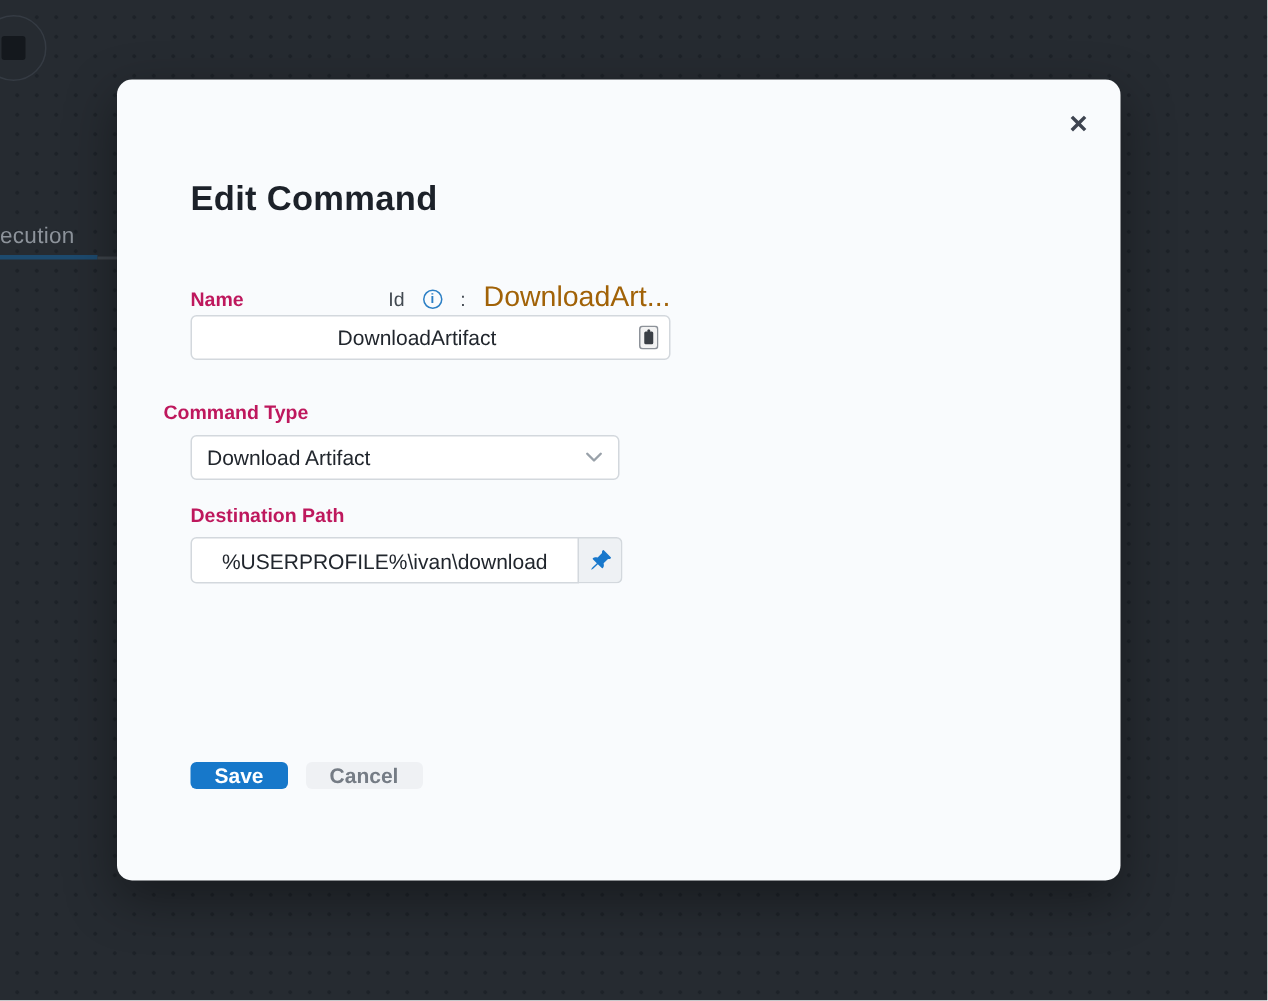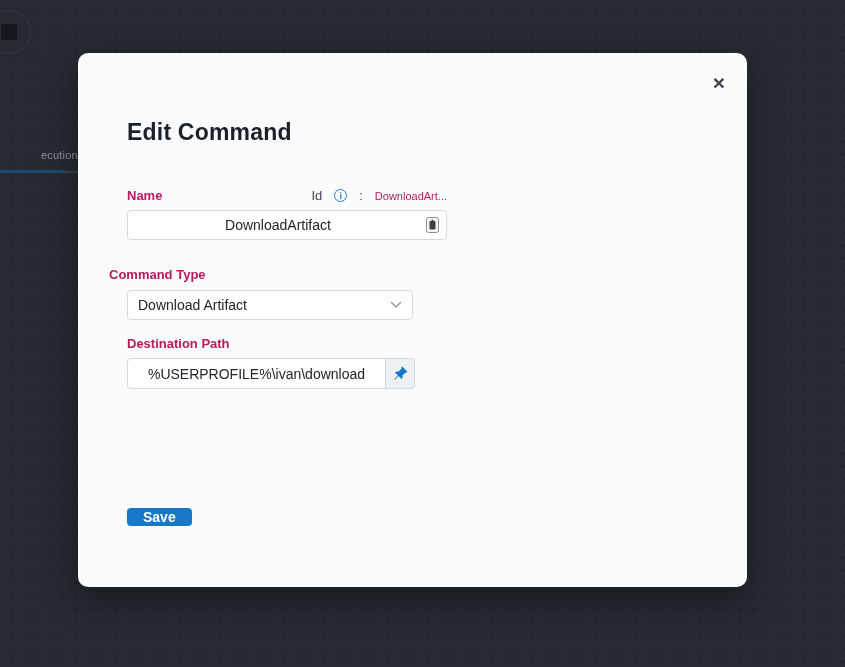--- a/index.html
+++ b/index.html
@@ -17,21 +17,21 @@
   
   .stop-btn {
     position:absolute; left:-13px; top:10px; width:44px; height:44px;
     border-radius:50%; border:1.5px solid #353b43; background:#262b31;
     display:flex; align-items:center; justify-content:center;
   }
   .stop-square { width:16px; height:16px; background:#14181d; border-radius:2px; }
 
   .bg-tab {
     position:absolute; left:0px; top:149px; height:18px;
-    color:#8d939b; font-size:11px; letter-spacing:0.2px;padding-left:41px;
+    color:#8d939b; font-size:15px; letter-spacing:0.2px;
   }
   .tab-underline { position:absolute; left:0; top:170px; width:65px; height:3px; background:#1d4a6e; }
   .tab-border { position:absolute; left:65px; top:171px; width:14px; height:2px; background:#3c4249; }
 
   
   .modal {
     position:absolute; left:78px; top:53px; width:669px; height:534px;
     background:#f9fbfd; border-radius:10px;
     box-shadow:0 12px 34px rgba(0,0,0,0.38);
   }
@@ -51,21 +51,21 @@
   .name-row {
     position:absolute; left:49px; top:135px; width:320px;
     display:flex; justify-content:space-between; align-items:center;
   }
   .id-part { display:flex; align-items:center; gap:12px; font-size:13px; color:#434a52; }
   .info-icon {
     display:inline-flex; align-items:center; justify-content:center;
     width:13px; height:13px; border-radius:50%; border:1px solid #2b7fc5;
     color:#2b7fc5; font-size:9px; font-weight:700; cursor:pointer;
   }
-  .id-link { color:#be185d; text-decoration:none; cursor:pointer; font-size:11px; }
+  .id-link { color:#a16207; text-decoration:none; cursor:pointer; font-size:19px; }
 
   .text-input {
     width:100%; height:30px; background:#ffffff;
     border:1px solid #d3d8dd; border-radius:4px;
     padding:0 28px 0 10px; font-size:14px; color:#21262d;
     font-family:"Liberation Sans", sans-serif; outline:none;text-align:center;
   }
   .name-wrap { position:absolute; left:49px; top:157px; width:320px; height:30px; }
   .autofill-icon {
     position:absolute; right:8px; top:7px; width:13px; height:16px; cursor:pointer;
@@ -159,16 +159,17 @@
         <span style="display:flex;">
           <svg width="15" height="15" viewBox="0 0 16 16">
             <path fill="#1878cc" d="M9.828.722a.5.5 0 0 1 .354.146l4.95 4.95a.5.5 0 0 1 0 .707c-.48.48-1.072.588-1.503.588-.177 0-.335-.018-.46-.039l-3.134 3.134a5.927 5.927 0 0 1 .16 1.013c.046.702-.032 1.687-.72 2.375a.5.5 0 0 1-.707 0l-2.829-2.828-3.182 3.182c-.195.195-1.219.902-1.414.707-.195-.195.512-1.22.707-1.414l3.182-3.182-2.828-2.829a.5.5 0 0 1 0-.707c.688-.688 1.673-.767 2.375-.72a5.922 5.922 0 0 1 1.013.16l3.134-3.133a2.772 2.772 0 0 1-.04-.461c0-.43.108-1.022.589-1.503a.5.5 0 0 1 .353-.146z"></path>
           </svg>
         </span>
       </button>
     </div>
 
     <div class="btn-row">
       <button class="btn btn-save">Save</button>
+      <button class="btn btn-cancel">Cancel</button>
     </div>
 
   </div>
 </div>
 
 </body></html>

